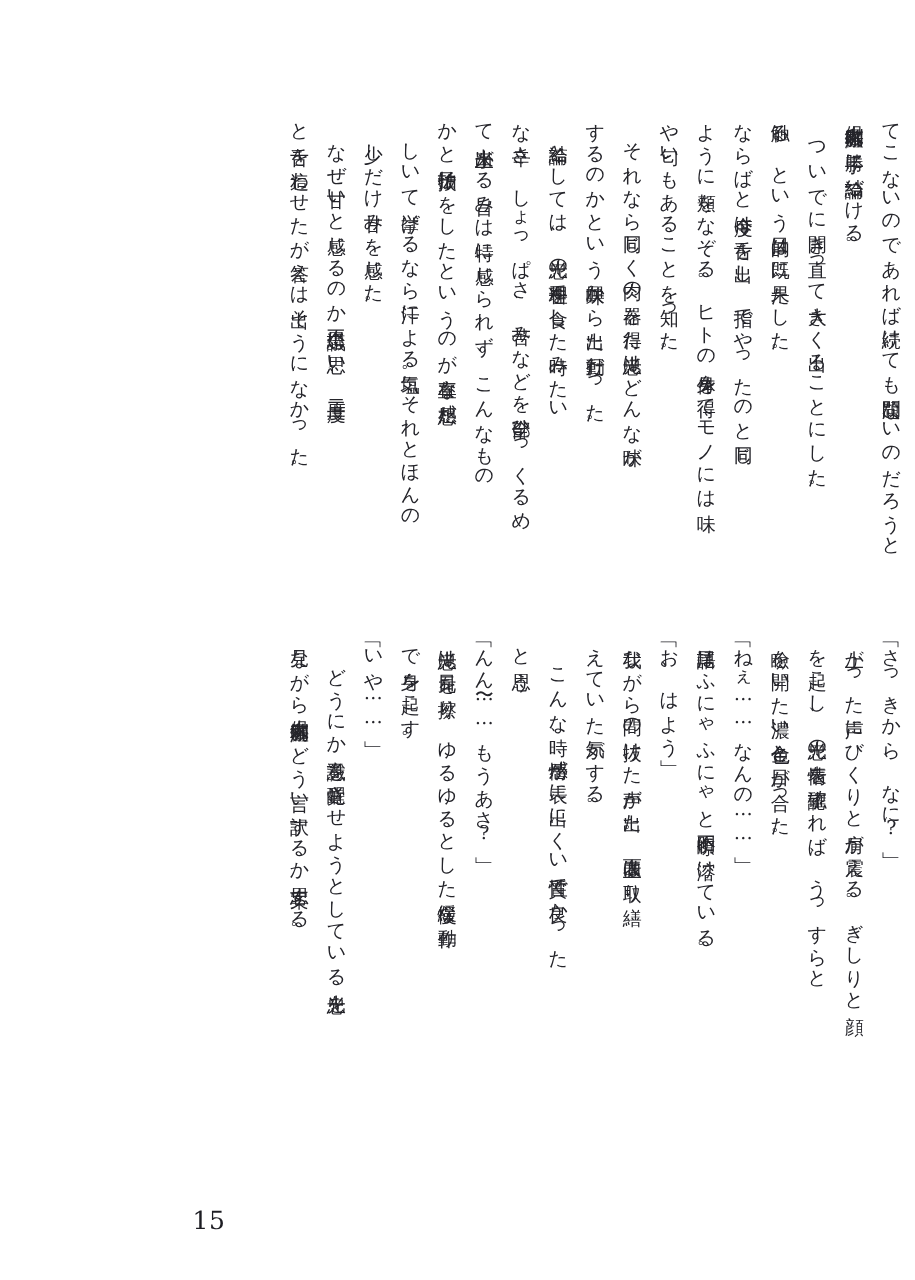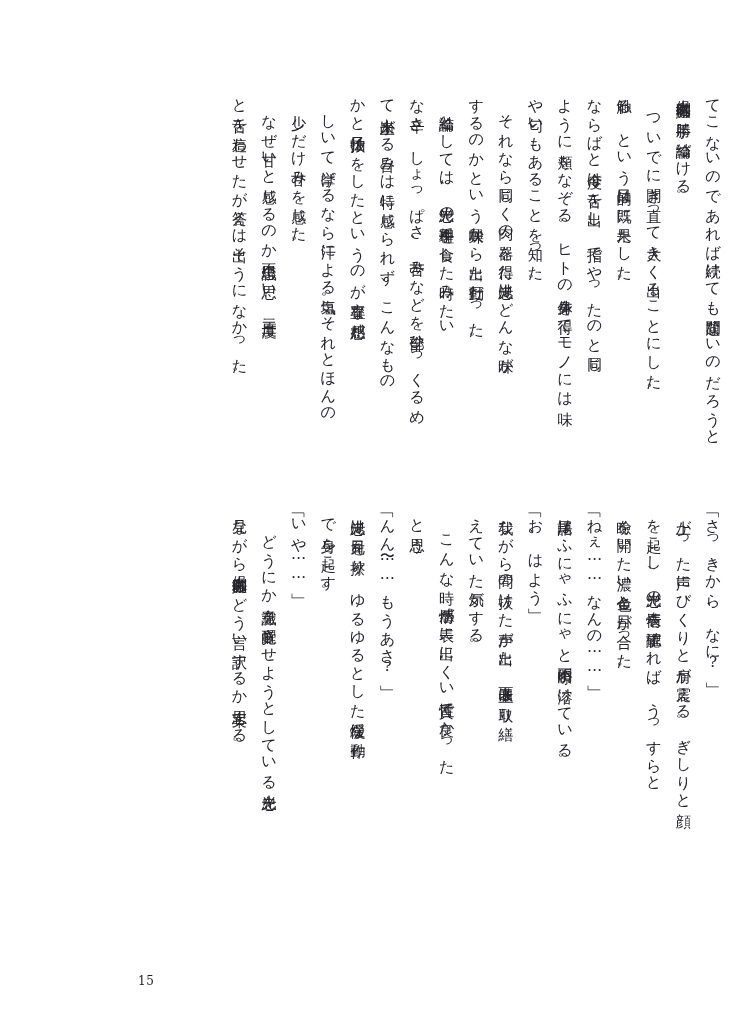--- a/index.html
+++ b/index.html
@@ -56,23 +56,23 @@
   }
 
   
   .vcol.indent {
     padding-top: 16.4px;
   }
 
   
   .folio {
     position: absolute;
-    left: 138px;
+    left: 154px;
     bottom: 36px;
-    font-size: 12px;
+    font-size: 20px;
     letter-spacing: 0.5px;
     color: #1c1c22;
     font-family: "DejaVu Serif", "Liberation Serif", serif;
   }
 </style>
 </head>
 <body>
 
 <div class="page">
 

